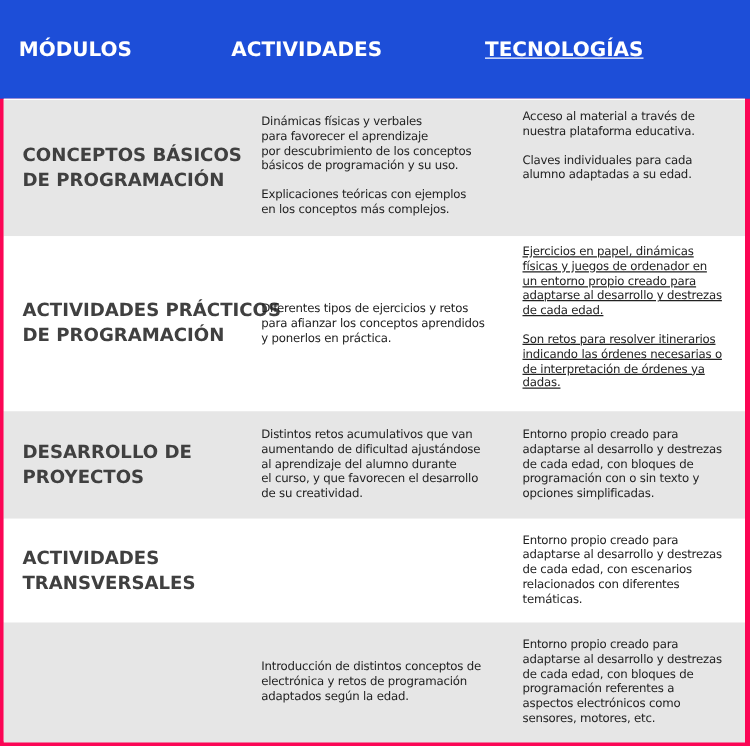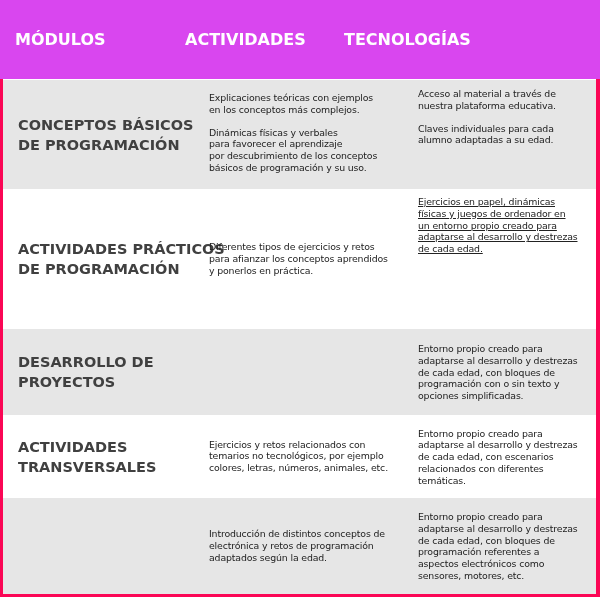--- a/index.html
+++ b/index.html
@@ -13,35 +13,35 @@
       position: relative;
       width: 600px;
       height: 597px;
       background: #FB0655;
     }
     .header {
       position: absolute;
       left: 0; top: 0;
       width: 600px;
       height: 79px;
-      background: #d946ef;
+      background: #1d4ed8;
     }
     .header-cell {
       position: absolute;
       top: 30px;
       color: #ffffff;
       font-family: "DejaVu Sans", sans-serif;
       font-weight: bold;
       font-size: 16px;
       letter-spacing: 0px;
       white-space: nowrap;
     }
     .hc-1 { left: 15px; }
     .hc-2 { left: 185px; }
-    .hc-3 { left: 344px; }
+    .hc-3 { left: 388px; text-decoration: underline; }
 
     .body-area {
       position: absolute;
       left: 3px;
       top: 79px;
       width: 593px;
       height: 514px;
       background: #ffffff;
       border-top: 1px solid #ffffff;
     }
@@ -90,26 +90,26 @@
     <div class="header-cell hc-2">ACTIVIDADES</div>
     <div class="header-cell hc-3">TECNOLOGÍAS</div>
   </div>
 
   <div class="body-area">
 
     <div class="row grey" style="top:0px;height:109px;">
       <div class="module">CONCEPTOS BÁSICOS
 DE PROGRAMACIÓN</div>
       <div class="activity" style="top:12px;">
-        <span class="para">Explicaciones teóricas con ejemplos
-en los conceptos más complejos.</span>
         <span class="para">Dinámicas físicas y verbales
 para favorecer el aprendizaje
 por descubrimiento de los conceptos
 básicos de programación y su uso.</span>
+        <span class="para">Explicaciones teóricas con ejemplos
+en los conceptos más complejos.</span>
       </div>
       <div class="tech" style="top:8px;">
         <span class="para">Acceso al material a través de
 nuestra plataforma educativa.</span>
         <span class="para">Claves individuales para cada
 alumno adaptadas a su edad.</span>
       </div>
     </div>
 
     <div class="row white" style="top:109px;height:140px;">
@@ -119,43 +119,49 @@
         <span class="para">Diferentes tipos de ejercicios y retos
 para afianzar los conceptos aprendidos
 y ponerlos en práctica.</span>
       </div>
       <div class="tech" style="top:7px;text-decoration:underline;">
         <span class="para">Ejercicios en papel, dinámicas
 físicas y juegos de ordenador en
 un entorno propio creado para
 adaptarse al desarrollo y destrezas
 de cada edad.</span>
+        <span class="para">Son retos para resolver itinerarios
+indicando las órdenes necesarias o
+de interpretación de órdenes ya
+dadas.</span>
       </div>
     </div>
 
     <div class="row grey" style="top:249px;height:86px;">
       <div class="module">DESARROLLO DE
 PROYECTOS</div>
+      <div class="activity vcenter">
+        <span class="para">Distintos retos acumulativos que van
+aumentando de dificultad ajustándose
+al aprendizaje del alumno durante
+el curso, y que favorecen el desarrollo
+de su creatividad.</span>
+      </div>
       <div class="tech vcenter">
         <span class="para">Entorno propio creado para
 adaptarse al desarrollo y destrezas
 de cada edad, con bloques de
 programación con o sin texto y
 opciones simplificadas.</span>
       </div>
     </div>
 
     <div class="row white" style="top:335px;height:83px;">
       <div class="module">ACTIVIDADES
 TRANSVERSALES</div>
-      <div class="activity vcenter">
-        <span class="para">Ejercicios y retos relacionados con
-temarios no tecnológicos, por ejemplo
-colores, letras, números, animales, etc.</span>
-      </div>
       <div class="tech vcenter">
         <span class="para">Entorno propio creado para
 adaptarse al desarrollo y destrezas
 de cada edad, con escenarios
 relacionados con diferentes
 temáticas.</span>
       </div>
     </div>
 
     <div class="row grey" style="top:418px;height:96px;">

